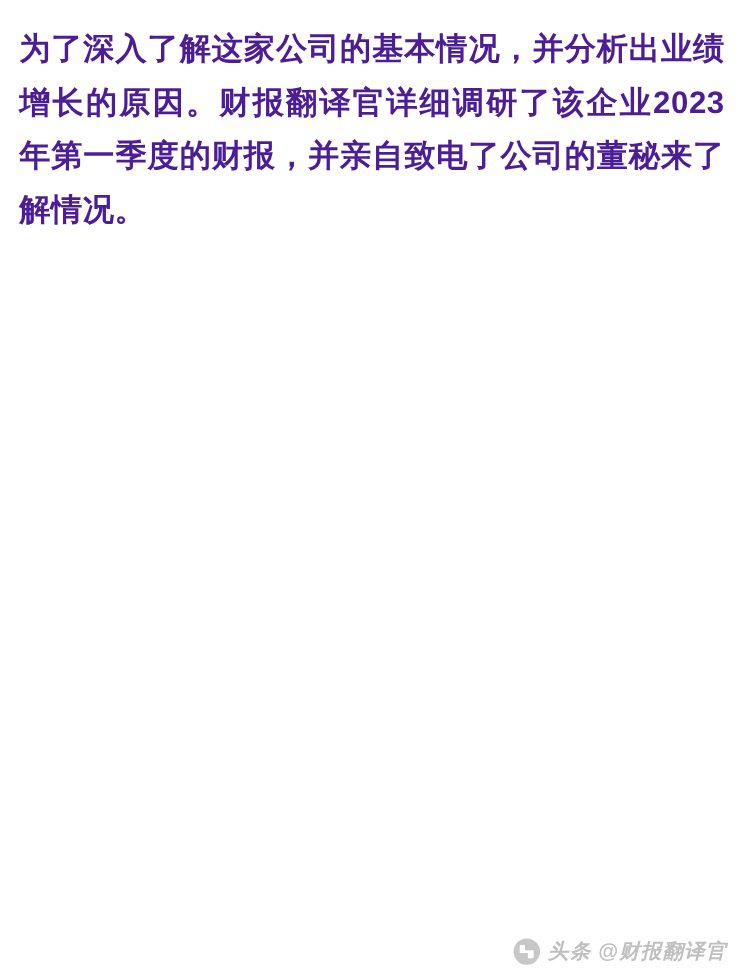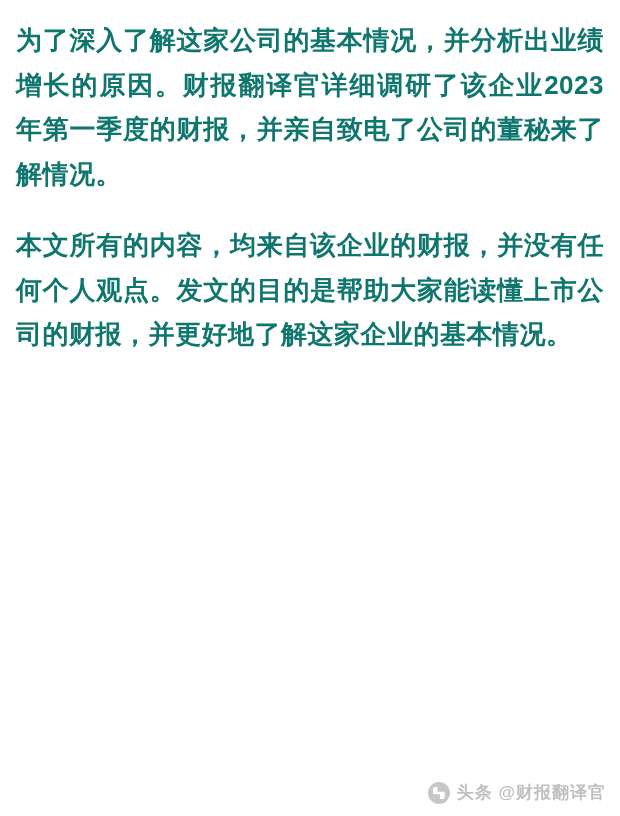--- a/index.html
+++ b/index.html
@@ -17,37 +17,38 @@
   }
   .article {
     padding: 18px 16px 0 16px;
     box-sizing: border-box;
   }
   .para {
     font-size: 26px;
     line-height: 1.72;
     font-weight: 700;
     letter-spacing: 0.5px;
-    color: #0f766e;
+    color: #4c1d95;
     margin: 0 0 26px 0;
     text-align: justify;
     text-justify: inter-ideograph;
     word-break: break-all;
   }
   .para:last-child {
     margin-bottom: 0;
   }
   .watermark {
     position: absolute;
     right: 14px;
     bottom: 12px;
     display: flex;
     align-items: flex-end;
     gap: 7px;
     opacity: 0.55;
+    font-style: italic;
   }
   .wm-logo {
     width: 22px;
     height: 22px;
     border-radius: 50%;
     background: #9a9a9a;
     position: relative;
     flex: none;
   }
   .wm-logo::before {
@@ -67,19 +68,18 @@
     font-weight: 600;
     letter-spacing: 1px;
     white-space: nowrap;
   }
 </style>
 </head>
 <body>
 
 <div class="article">
   <p class="para">为了深入了解这家公司的基本情况，并分析出业绩增长的原因。财报翻译官详细调研了该企业2023年第一季度的财报，并亲自致电了公司的董秘来了解情况。</p>
-  <p class="para">本文所有的内容，均来自该企业的财报，并没有任何个人观点。发文的目的是帮助大家能读懂上市公司的财报，并更好地了解这家企业的基本情况。</p>
 </div>
 
 <div class="watermark">
   <span class="wm-logo"></span>
   <span class="wm-text">头条 @财报翻译官</span>
 </div>
 
 </body></html>

